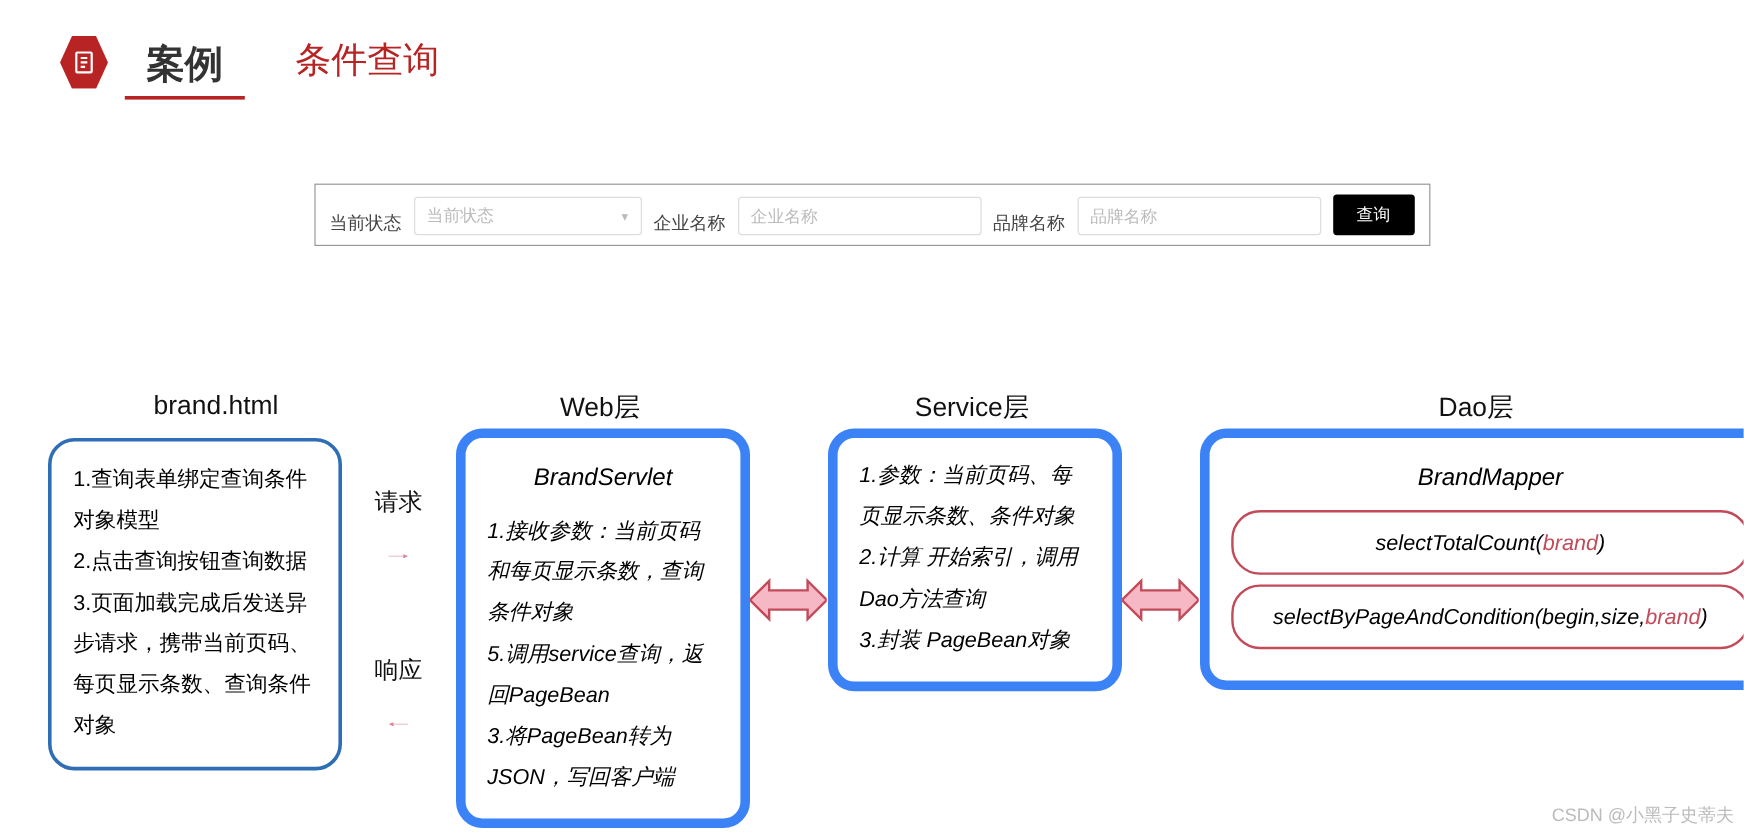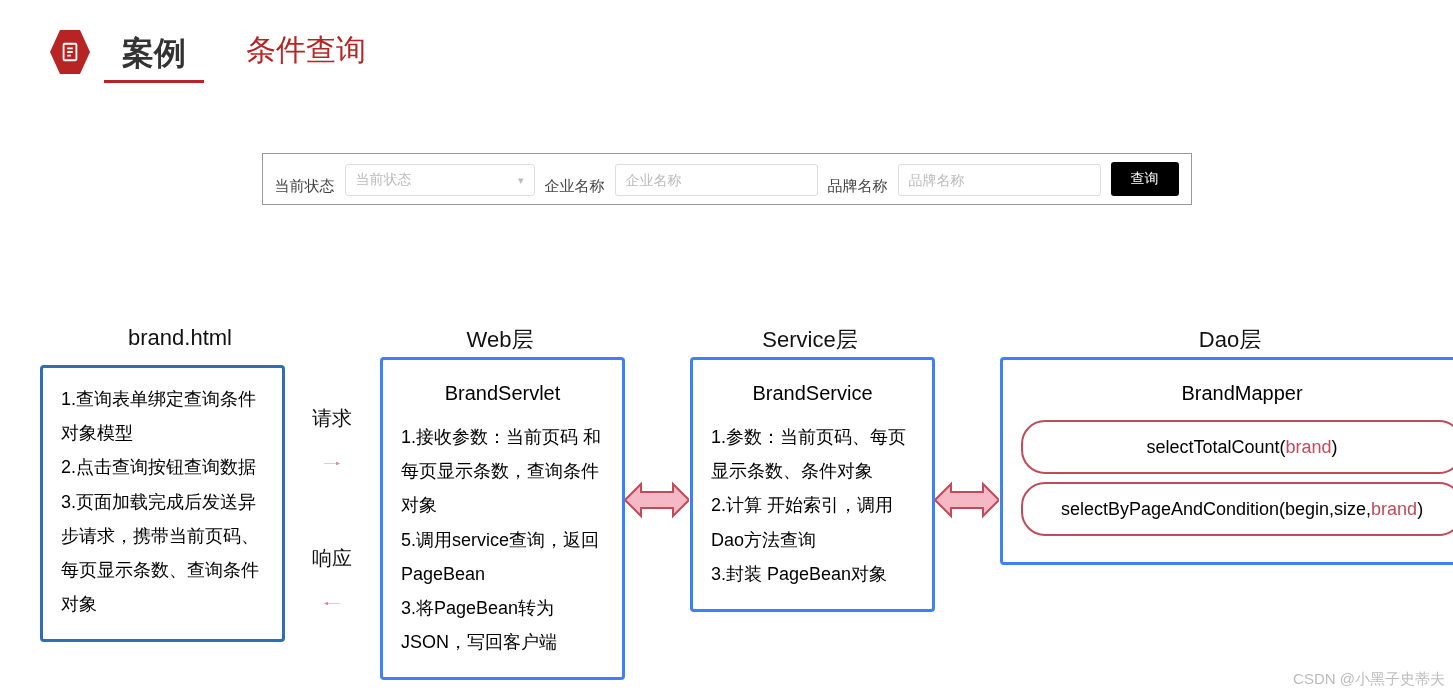--- a/index.html
+++ b/index.html
@@ -99,27 +99,27 @@
     height: 360px;
   }
   .col-title {
     position: absolute;
     font-size: 22px;
     color: #111;
     text-align: center;
   }
   .box {
     position: absolute;
-    border-radius: 4px;
+    border-radius: 22px;
     padding: 14px 18px 18px 18px;
     font-size: 18px;
     line-height: 1.9;
   }
   .box-blue { border: 3px solid #2f6db5; }
-  .box-red  { border: 3px solid #3b82f6; }
+  .box-red  { border: 8px solid #3b82f6; font-style: italic; }
   .box-head {
     text-align: center;
     font-size: 20px;
     margin-bottom: 8px;
   }
   .pill {
     border: 2px solid #c24b5a;
     border-radius: 24px;
     padding: 8px 18px;
     margin: 8px 0;
@@ -198,21 +198,20 @@
   </div>
 
   <div class="box box-red" style="left:380px;top:32px;width:245px">
     <div class="box-head">BrandServlet</div>
     <div>1.接收参数：当前页码 和每页显示条数，查询条件对象</div>
     <div>5.调用service查询，返回PageBean</div>
     <div>3.将PageBean转为JSON，写回客户端</div>
   </div>
 
   <div class="box box-red" style="left:690px;top:32px;width:245px">
-    <div class="box-head">BrandService</div>
     <div>1.参数：当前页码、每页显示条数、条件对象</div>
     <div>2.计算 开始索引，调用Dao方法查询</div>
     <div>3.封装 PageBean对象</div>
   </div>
 
   <div class="box box-red" style="left:1000px;top:32px;width:484px">
     <div class="box-head">BrandMapper</div>
     <div class="pill">
       <span>selectTotalCount(</span><span class="kw-red">brand</span><span>)</span>
     </div>

